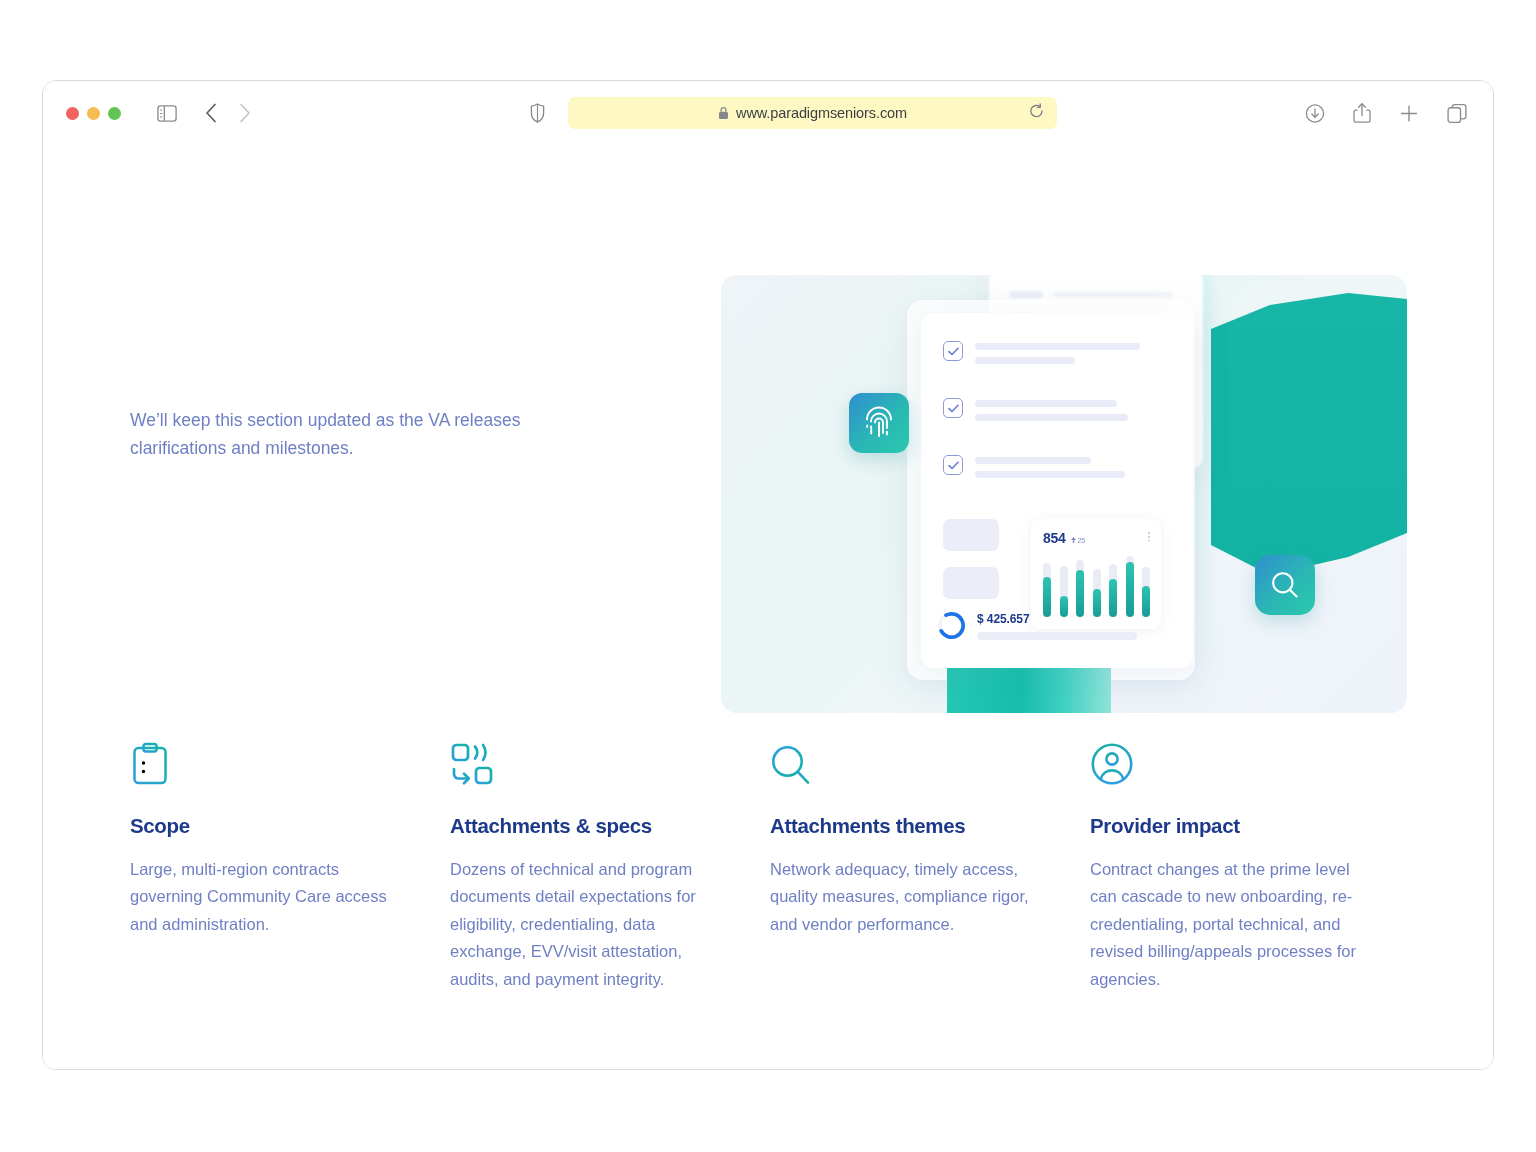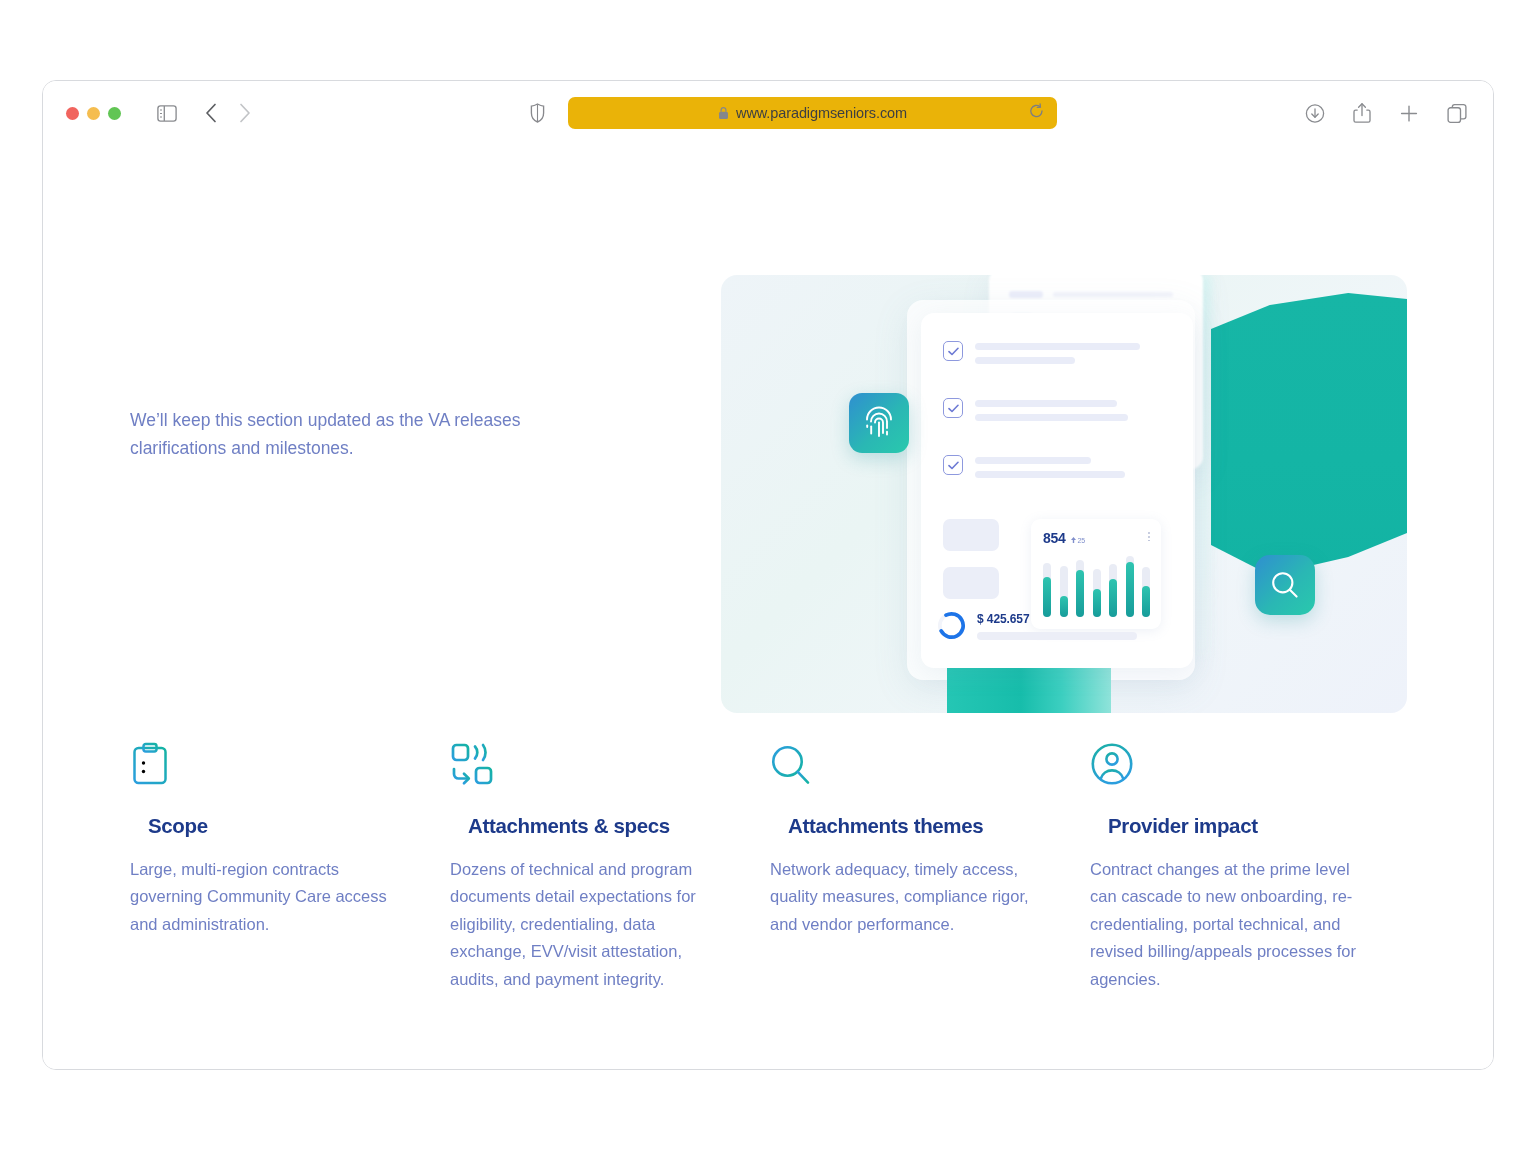--- a/index.html
+++ b/index.html
@@ -42,21 +42,21 @@
   .sidebar-toggle { margin-left: 36px; }
   .nav-back { margin-left: 28px; color: #5c5e62; }
   .nav-fwd  { margin-left: 22px; color: #c2c4c7; }
 
   .shield-btn { position: absolute; left: 487px; top: 50%; transform: translateY(-50%); color: #88898d; }
 
   .url-bar {
     position: absolute;
     left: 525px; top: 50%; transform: translateY(-50%);
     width: 489px; height: 32px;
-    background: #eab308;
+    background: #fef9c3;
     border-radius: 7px;
     display: flex; align-items: center; justify-content: center;
   }
   .url-inner { display: flex; align-items: center; gap: 7px; }
   .lock-icon { display: flex; color: #86878b; }
   .url-text {
     font-size: 14.5px; color: #3d3f42; letter-spacing: -0.1px;
   }
   .reload-btn { position: absolute; right: 13px; top: 50%; transform: translateY(-50%); color: #7d7e82; }
 
@@ -194,21 +194,21 @@
     left: 87px; top: 595px;
     width: 1280px;
     display: grid;
     grid-template-columns: repeat(4, 1fr);
     column-gap: 0px;
   }
   .feature { padding-right: 50px; }
   .feature-icon { height: 46px; margin-bottom: 28px; display: flex; align-items: flex-end; }
   .feature-title {
     font-size: 20.5px; font-weight: 700; color: #1d3a8a;
-    letter-spacing: -0.35px; margin-bottom: 18px; margin-left: 18px;
+    letter-spacing: -0.35px; margin-bottom: 18px;
   }
   .feature-desc { font-size: 16.5px; line-height: 1.66; color: #6f7fc4; }
 </style>
 </head>
 <body>
 
 <div class="browser-window">
 
   <div class="toolbar">
     <div class="traffic-lights">

